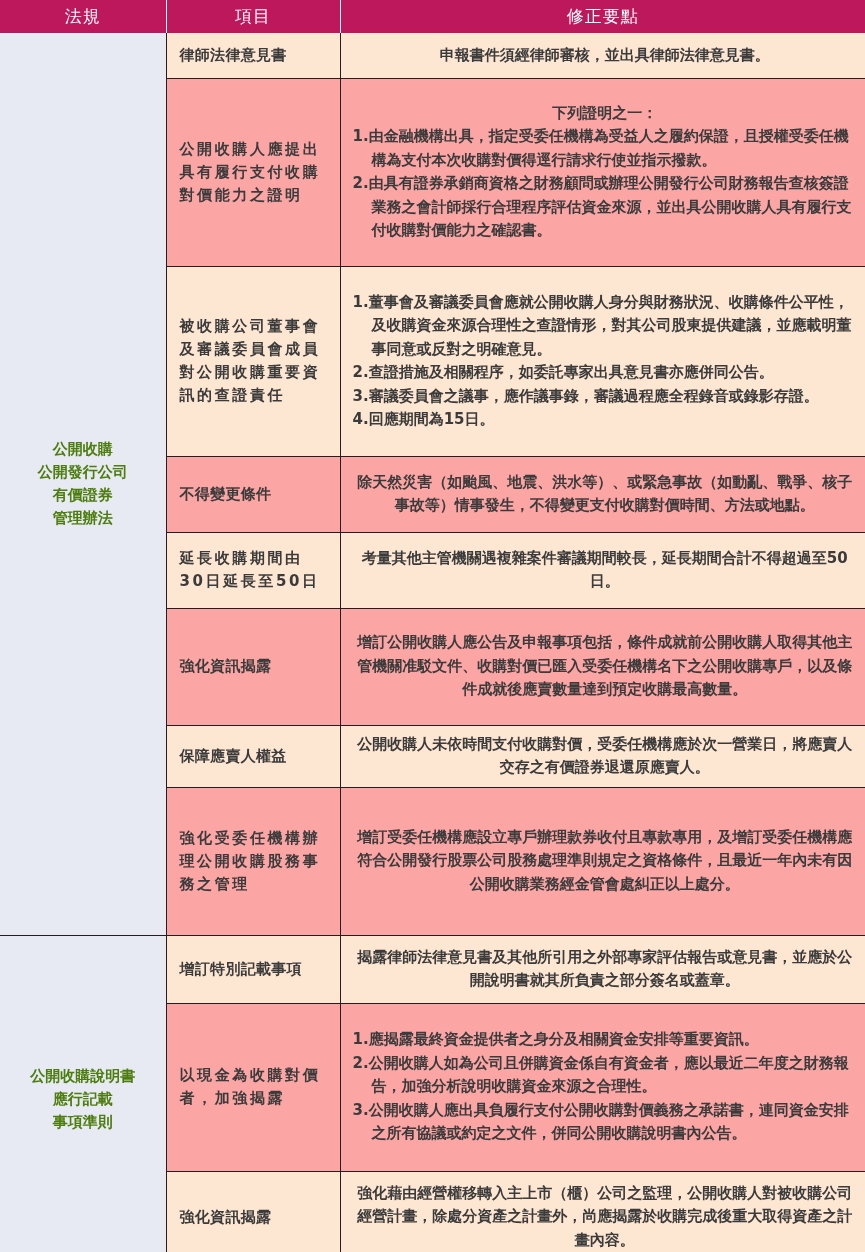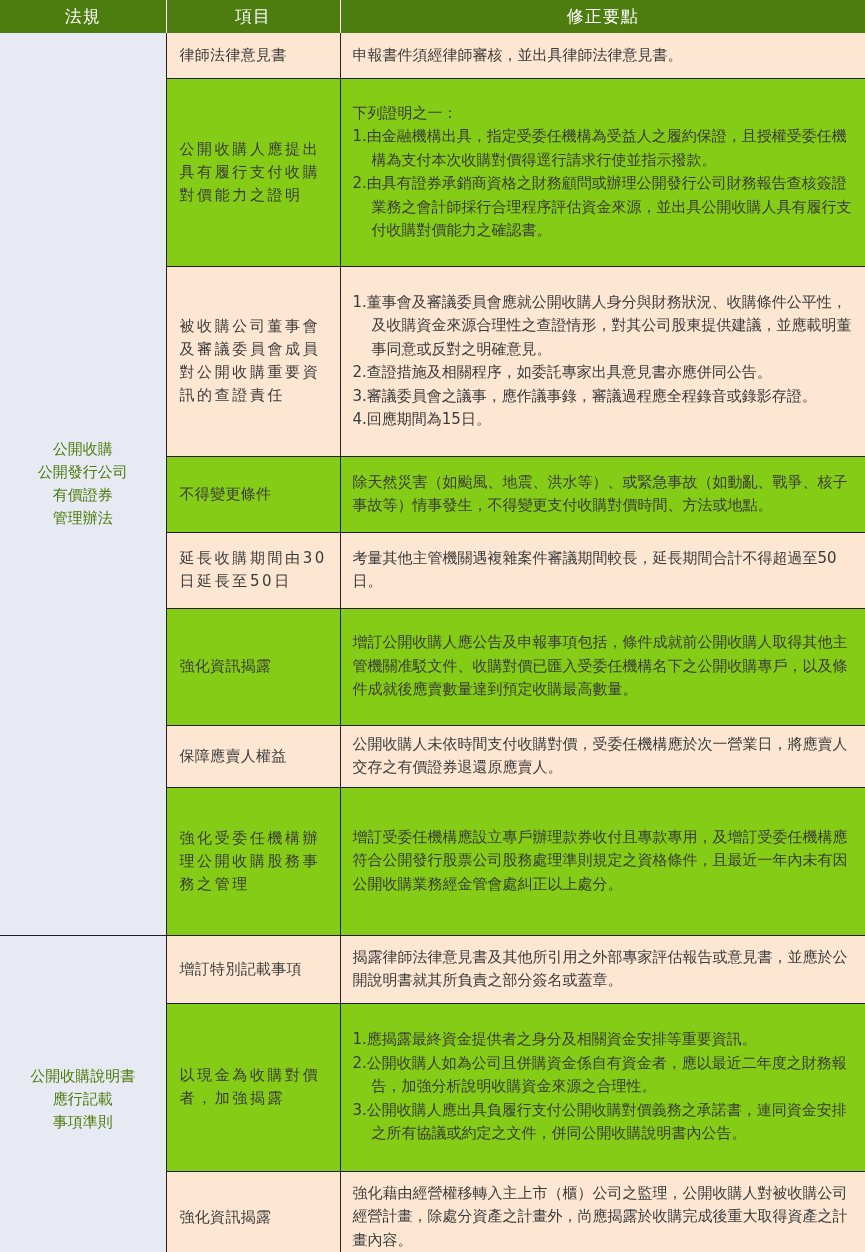--- a/index.html
+++ b/index.html
@@ -6,32 +6,32 @@
   body { width: 865px; height: 1252px; overflow: hidden; font-family: "DejaVu Sans", "Liberation Sans", sans-serif; }
   table.rev {
     width: 865px;
     border-collapse: collapse;
     table-layout: fixed;
   }
   col.c1 { width: 166px; }
   col.c2 { width: 174px; }
   col.c3 { width: 525px; }
   thead th {
-    background: #4d7c0f;
+    background: #be185d;
     color: #ffffff;
     font-size: 17px;
     font-weight: normal;
     height: 33px;
     padding: 0;
     border-left: 1px solid #ffffff;
     text-align: center;
     letter-spacing: 1px;
   }
   thead th:first-child { border-left: none; }
-  td { padding: 0; vertical-align: middle; }
+  td { padding: 0; vertical-align: middle; font-weight: bold; }
   td.law {
     background: #e7eaf2;
     color: #4d7c0f;
     font-size: 15px;
     line-height: 23px;
     text-align: center;
     border-right: 1.5px solid #231f20;
     border-bottom: 1.5px solid #231f20;
   }
   td.item {
@@ -45,22 +45,22 @@
   }
   td.item.tight { letter-spacing: 0.3px; }
   td.pt {
     color: #3b3b3b;
     font-size: 15px;
     line-height: 23.5px;
     padding: 0 8px 0 12px;
     border-bottom: 1.5px solid #231f20;
   }
   tr.shade td.item, tr.shade td.pt { background: #fde6d2; }
-  tr.plain td.item, tr.plain td.pt { background: #84cc16; }
-  .line { display: block; }
+  tr.plain td.item, tr.plain td.pt { background: #fca5a5; }
+  .line { display: block; text-align: center; }
   .num { display: block; padding-left: 19px; text-indent: -19px; }
   .law-line { display: block; }
 </style>
 </head>
 <body>
 
 <table class="rev">
   <colgroup>
       <col class="c1">
       <col class="c2">

